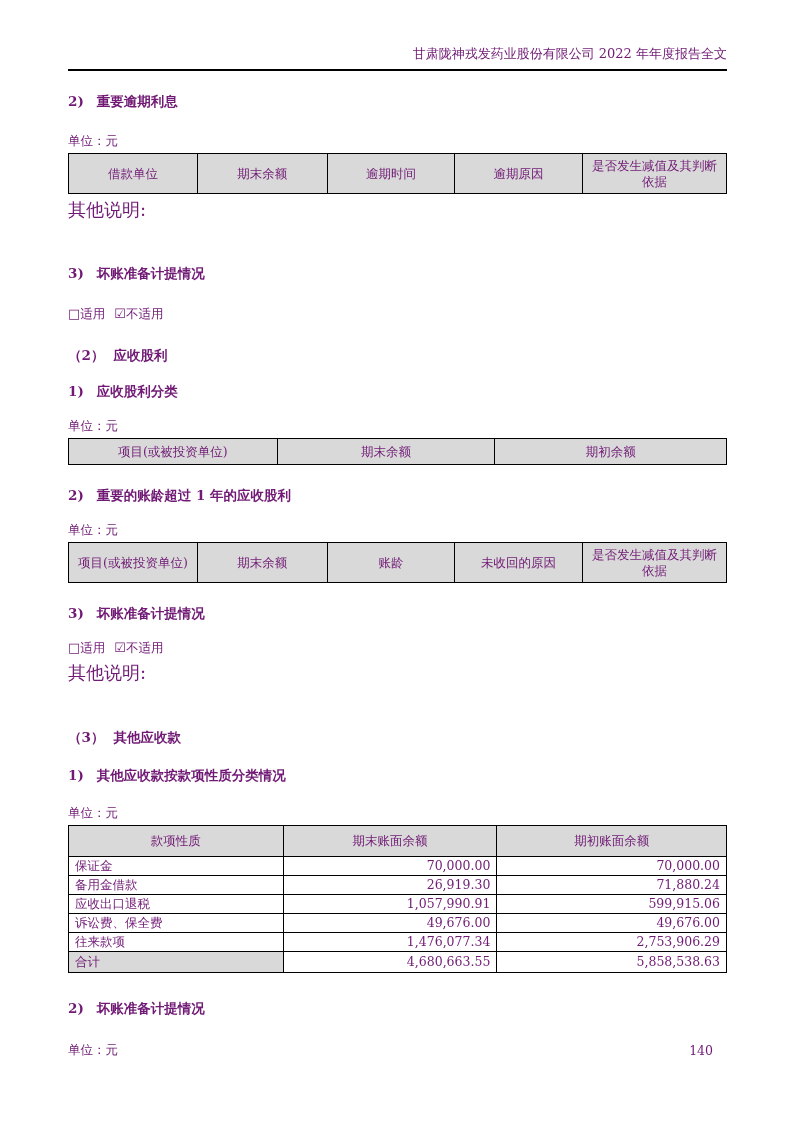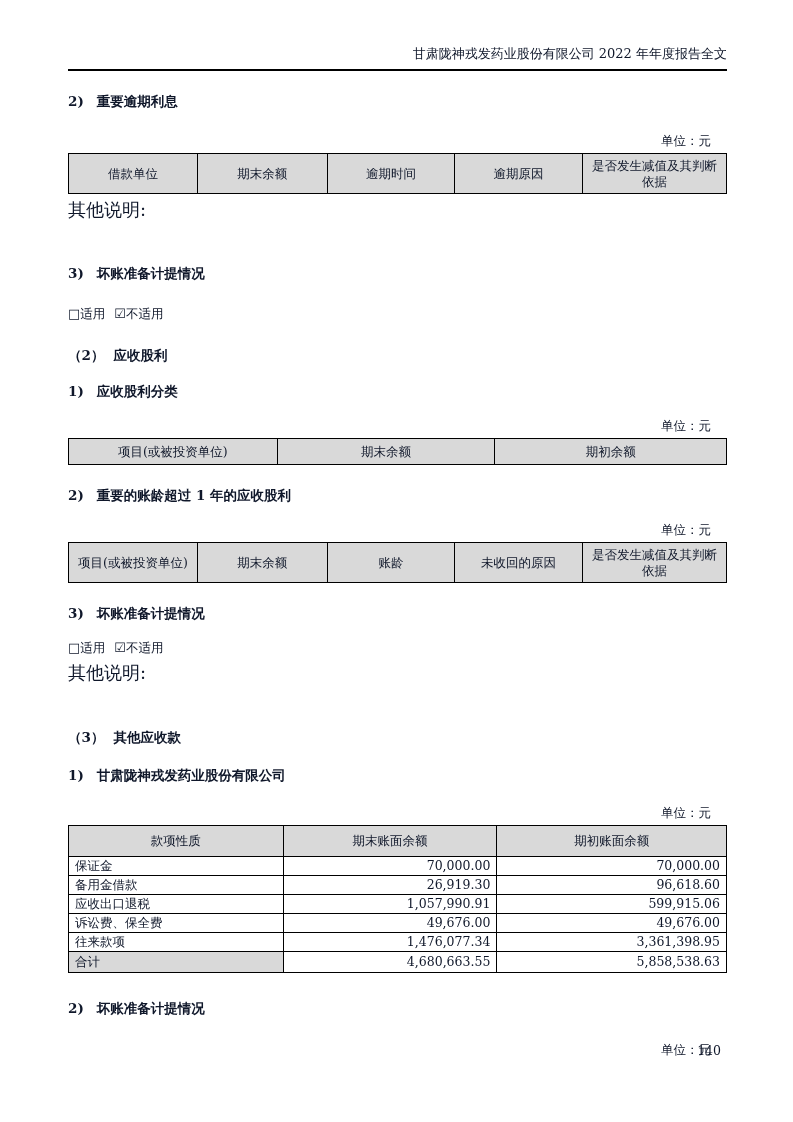--- a/index.html
+++ b/index.html
@@ -2,21 +2,21 @@
 <html><head>
 <meta charset="utf-8">
 <style>
   * { box-sizing: border-box; margin: 0; padding: 0; }
   html, body { background: #ffffff; }
   .page {
     position: relative;
     width: 793px;
     height: 1122px;
     background: #ffffff;
-    color: #0f172a;
+    color: #701a75;
     font-family: "DejaVu Serif", "Liberation Serif", serif;
     padding: 46px 66px 0 68px;
     overflow: hidden;
   }
   .page-header-title {
     text-align: right;
     font-size: 13px;
     line-height: 16px;
   }
   .page-header-rule {
@@ -26,21 +26,20 @@
   .heading {
     display: flex;
     font-weight: bold;
     font-size: 13.5px;
     line-height: 16px;
   }
   .heading .h-num { flex: 0 0 auto; }
   .heading .h-gap { width: 13px; flex: 0 0 auto; }
   .heading.paren .h-gap { width: 9px; }
   .unit-label {
-    text-align: right;
     font-size: 12.5px;
     line-height: 14px;
     padding-right: 16px;
   }
   .plain-text {
     font-size: 18px;
     line-height: 14px;
   }
   .check-row {
     font-size: 12.5px;
@@ -88,21 +87,21 @@
   .mt-h6 { margin-top: 22px; }
   .mt-cb2 { margin-top: 19px; }
   .mt-notes2 { margin-top: 11px; }
   .mt-h7 { margin-top: 49px; }
   .mt-h8 { margin-top: 22px; }
   .mt-unit4 { margin-top: 23px; }
   .mt-h9 { margin-top: 27px; }
   .mt-unit5 { margin-top: 27px; }
   .page-number {
     position: absolute;
-    right: 72px;
+    right: 80px;
     bottom: 64px;
     font-size: 12.5px;
   }
 </style>
 </head>
 <body>
 
 <div class="page">
 
   <div class="page-header-title">甘肃陇神戎发药业股份有限公司 2022 年年度报告全文</div>
@@ -217,21 +216,21 @@
 
   <div class="heading paren mt-h7">
     <span class="h-num">（3）</span>
       <span class="h-gap"></span>
       <span>其他应收款</span>
   </div>
 
   <div class="heading mt-h8">
     <span class="h-num">1)</span>
       <span class="h-gap"></span>
-      <span>甘肃陇神戎发药业股份有限公司</span>
+      <span>其他应收款按款项性质分类情况</span>
   </div>
 
   <div class="unit-label mt-unit4">单位：元</div>
 
   <table class="t-data mt-table">
     <colgroup>
       <col style="width:32.6%">
         <col style="width:32.5%">
         <col style="width:34.9%">
     </colgroup>
@@ -242,36 +241,36 @@
       <th>期初账面余额</th>
     </tr>
     <tr>
       <td class="cell-label">保证金</td>
       <td class="cell-num">70,000.00</td>
       <td class="cell-num">70,000.00</td>
     </tr>
     <tr>
       <td class="cell-label">备用金借款</td>
       <td class="cell-num">26,919.30</td>
-      <td class="cell-num">96,618.60</td>
+      <td class="cell-num">71,880.24</td>
     </tr>
     <tr>
       <td class="cell-label">应收出口退税</td>
       <td class="cell-num">1,057,990.91</td>
       <td class="cell-num">599,915.06</td>
     </tr>
     <tr>
       <td class="cell-label">诉讼费、保全费</td>
       <td class="cell-num">49,676.00</td>
       <td class="cell-num">49,676.00</td>
     </tr>
     <tr>
       <td class="cell-label">往来款项</td>
       <td class="cell-num">1,476,077.34</td>
-      <td class="cell-num">3,361,398.95</td>
+      <td class="cell-num">2,753,906.29</td>
     </tr>
     <tr>
       <td class="cell-label total-label">合计</td>
       <td class="cell-num">4,680,663.55</td>
       <td class="cell-num">5,858,538.63</td>
     </tr>
   </tbody>
     </table>
 
   <div class="heading mt-h9">

